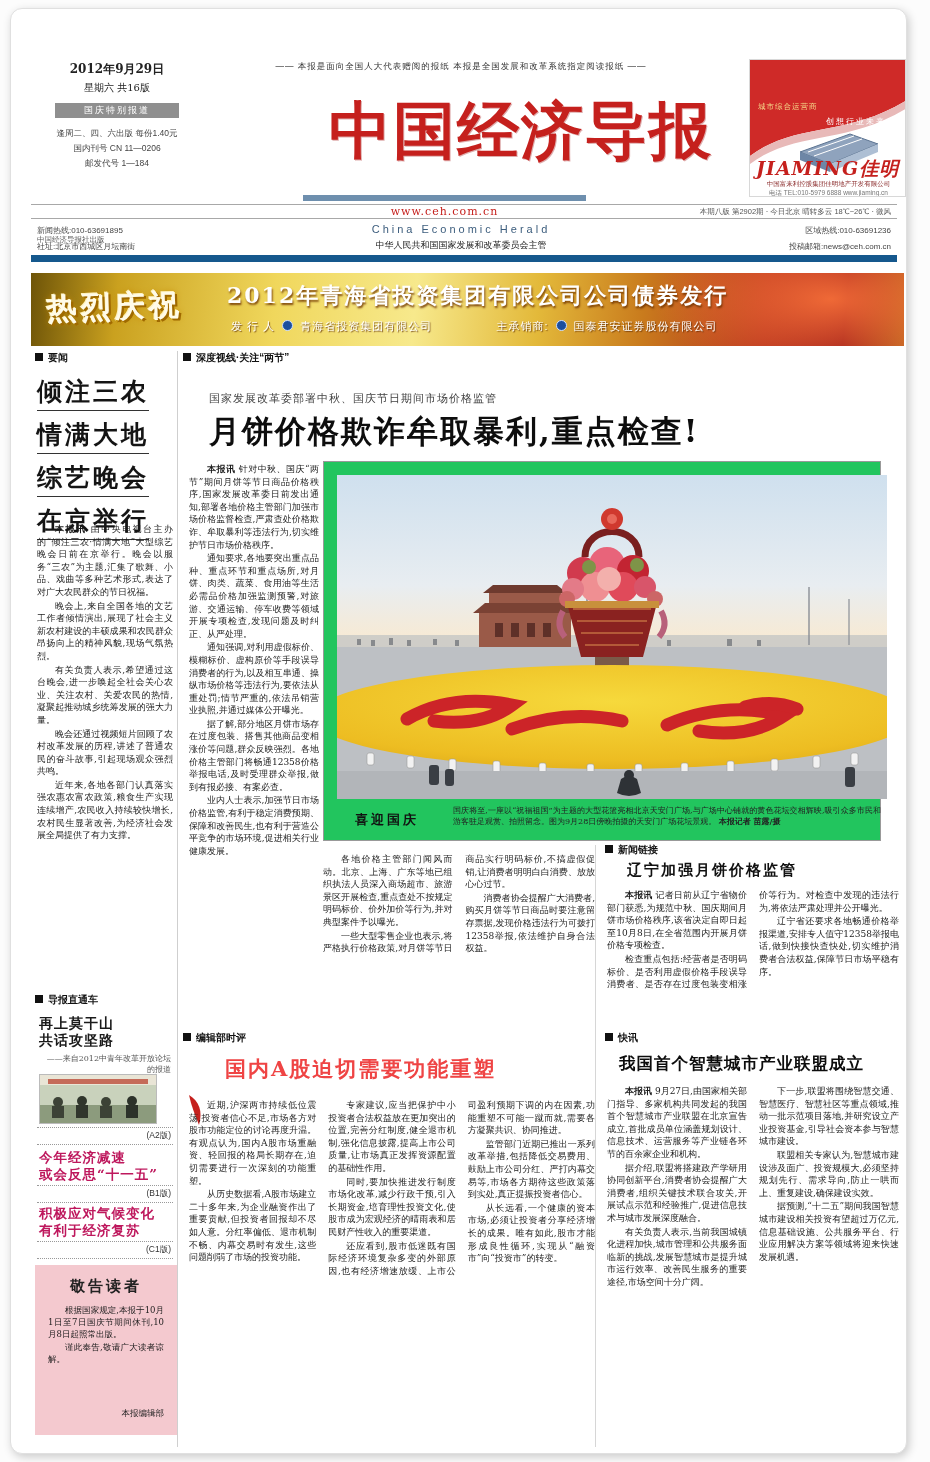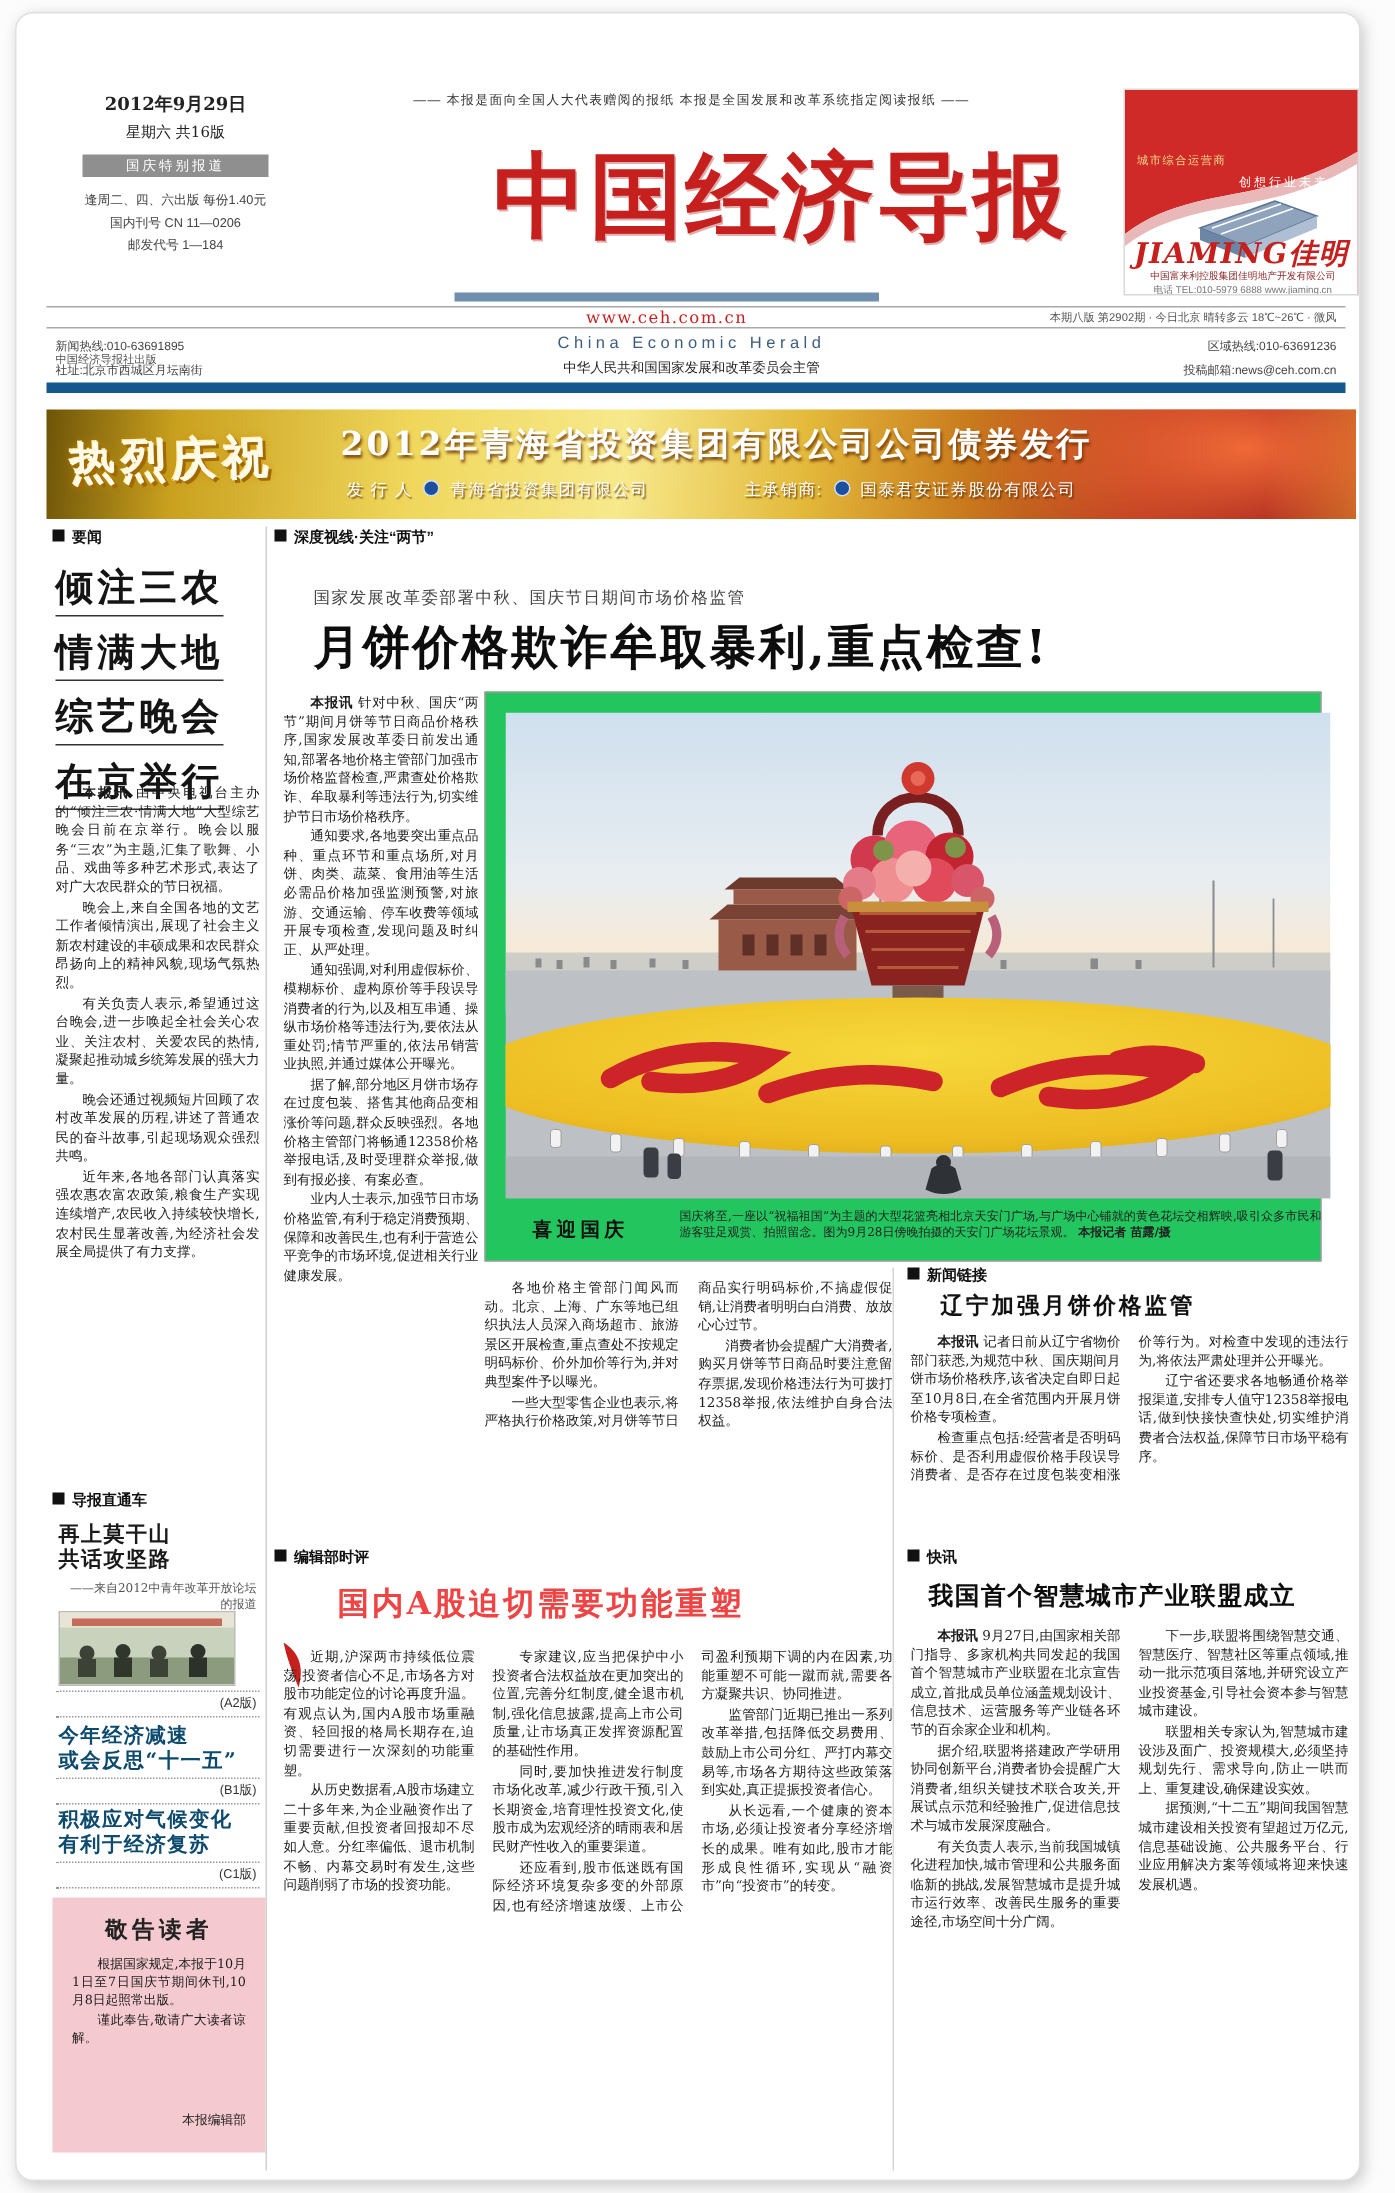--- a/index.html
+++ b/index.html
@@ -80,21 +80,21 @@
   .lead { font-weight:bold; }
   .lc-article { left:26px; top:514px; width:136px; height:458px; }
   .lc-head2 { left:24px; top:984px; }
   .lc-item-title { left:28px; top:1006px; width:134px; font-size:14px; font-weight:bold;
                    color:#1a1a1a; line-height:17px; letter-spacing:1px; }
   .lc-item-sub { left:30px; top:1044px; width:130px; font-size:8px; color:#555; line-height:11px;text-align:right; }
   .thumb { left:28px; top:1065px; width:118px; height:50px; border:1px solid #bbb; }
   .pageref { left:26px; top:1118px; width:136px; text-align:right; font-size:8.5px; color:#333;
              border-top:1px dotted #999; border-bottom:1px dotted #999; padding:2px 2px; }
   .pr2 { top:1176px; } .pr3 { top:1232px; }
-  .it2 { left:28px; top:1140px; width:136px; font-size:13.5px; font-weight:bold; color:#0c4a6e;
+  .it2 { left:28px; top:1140px; width:136px; font-size:13.5px; font-weight:bold; color:#be185d;
          line-height:17px; letter-spacing:1px; }
   .it3 { top:1196px; }
   .pinkbox { left:24px; top:1256px; width:142px; height:170px; background:#f4c9cf; padding:12px 13px; }
   .pinkbox h3 { text-align:center; font-size:15px; letter-spacing:3px; color:#222; margin-bottom:8px; }
   .pinkbox .bodytext { font-size:8.5px; line-height:12px; height:100px; }
   .pinkbox .sign { text-align:right; font-size:8.5px; color:#222; margin-top:4px; }
 
   
   .main-sec { left:172px; top:342px; }
   .kicker { left:198px; top:382px; font-size:11px; color:#444; letter-spacing:1px; }

